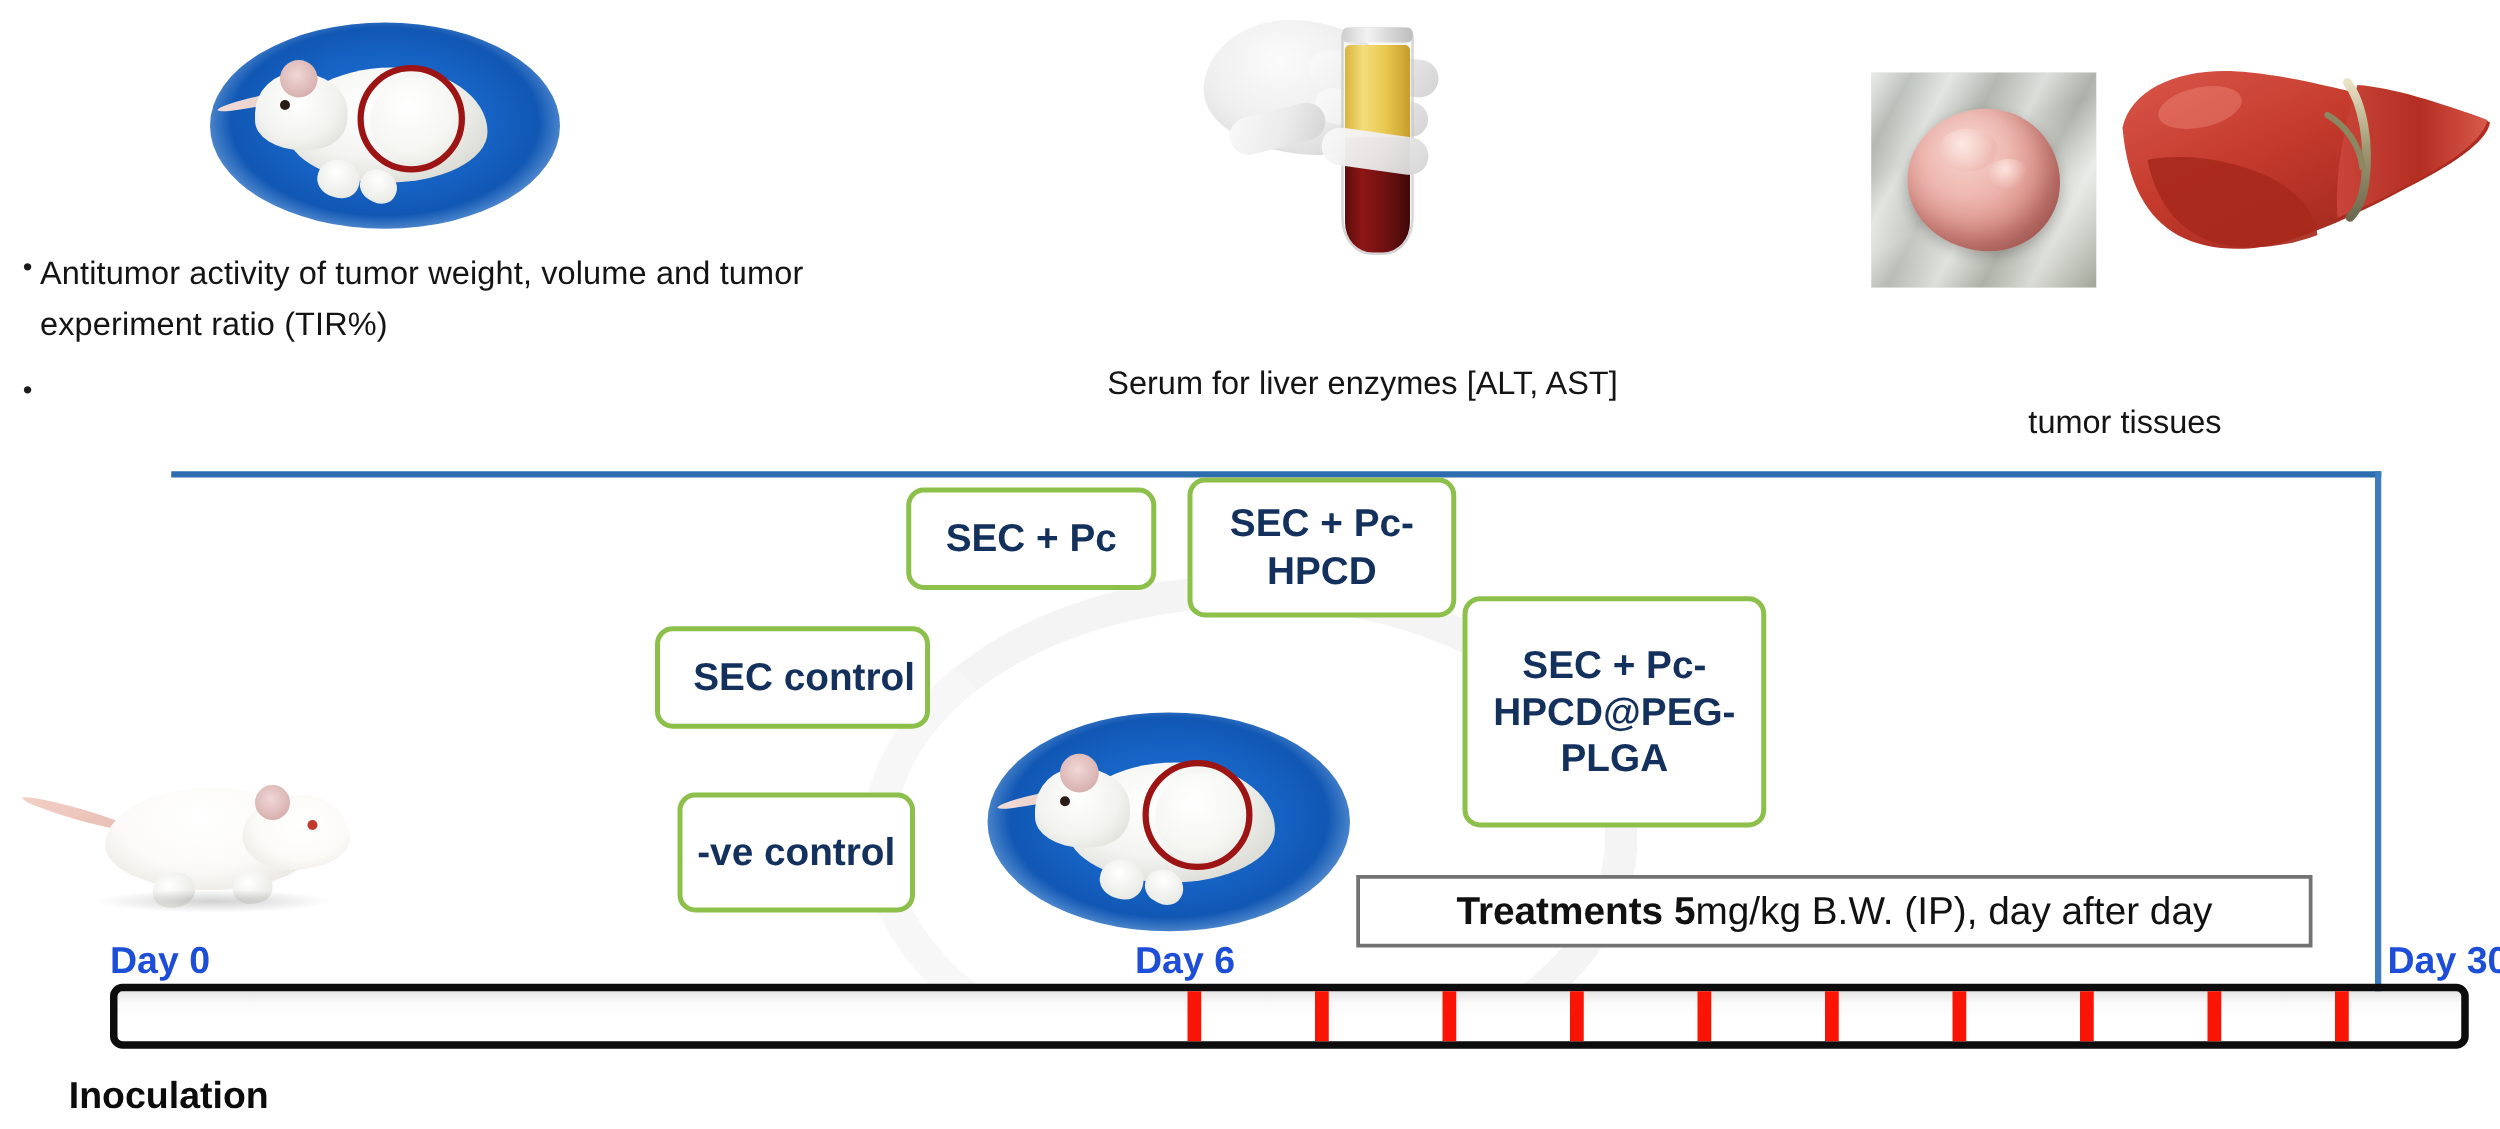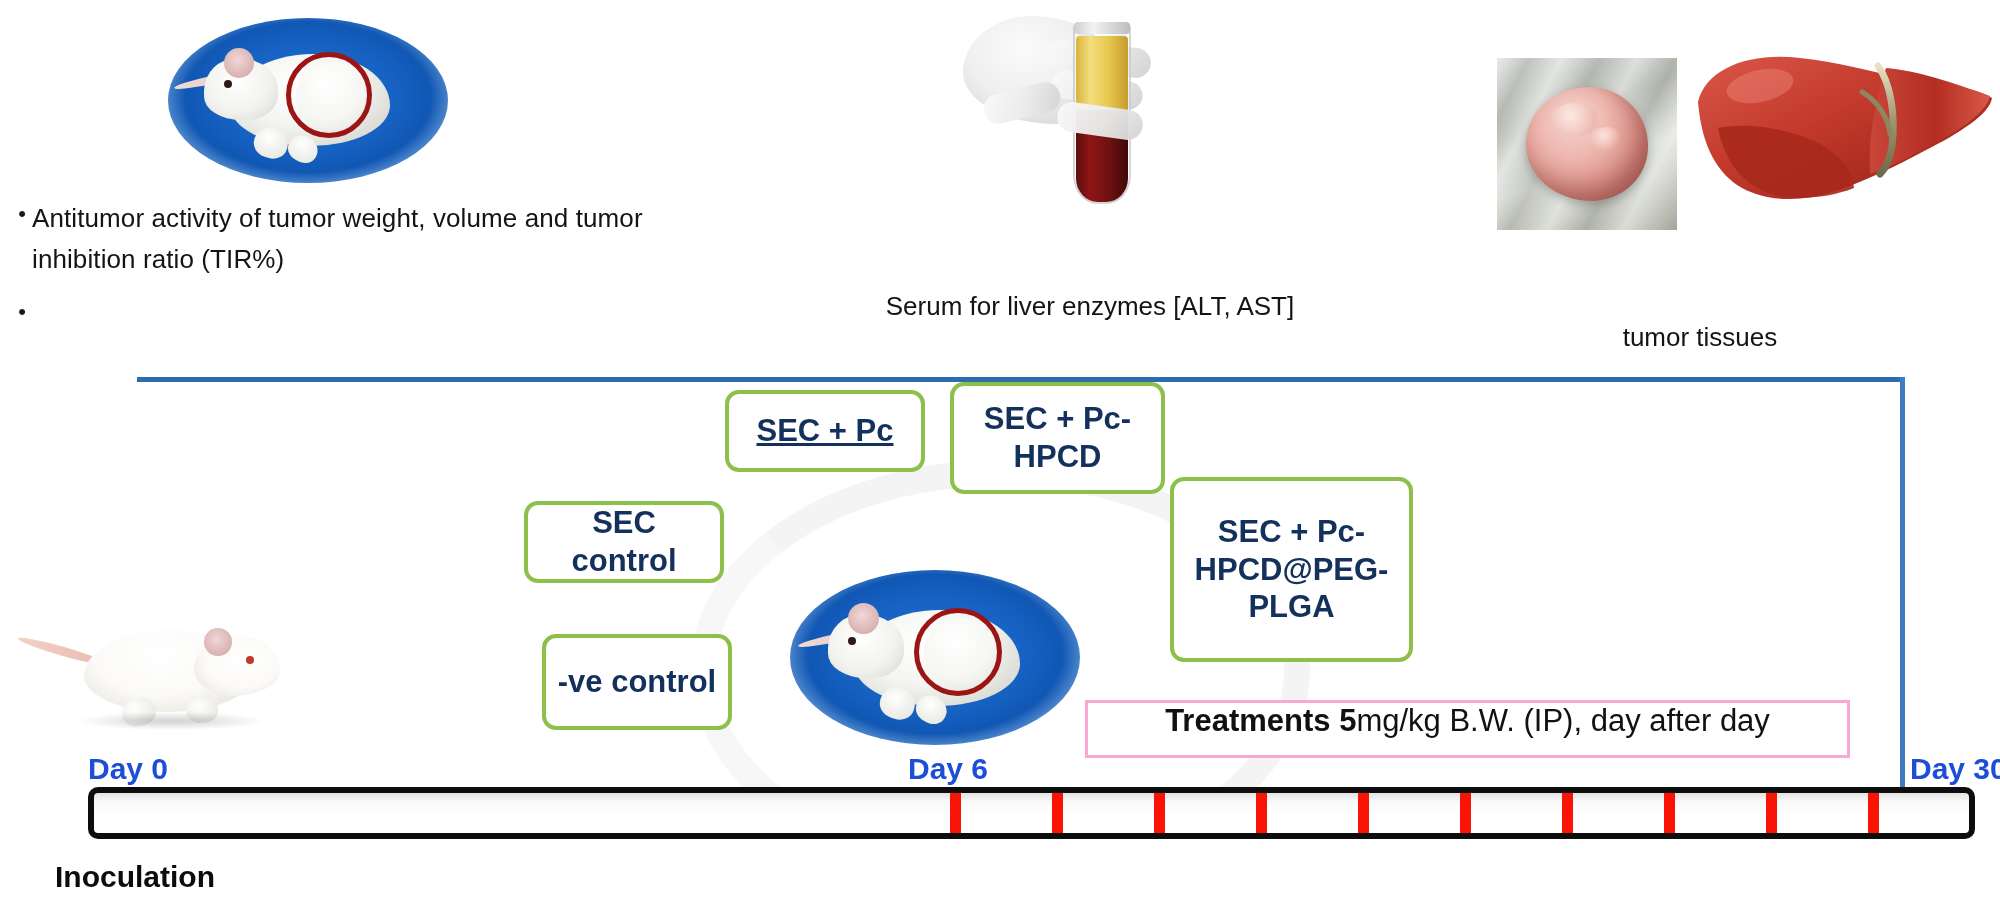--- a/index.html
+++ b/index.html
@@ -140,23 +140,23 @@
     text-align: center;
     color: #13315c;
     font-weight: bold;
     line-height: 1.22;
     padding: 4px 8px;
   }
 
   
   .treat-banner {
     position: absolute;
-    border: 3px solid #f9a8d4;
+    border: 3px solid #737373;
     background: #ffffff;
-    display: flex; justify-content: center;
+    display: flex; align-items: center; justify-content: center;
     color: #111111;
     white-space: nowrap;
   }
   .treat-banner .b { font-weight: bold; }
 
   
   .timeline-bar {
     position: absolute;
     border: 6px solid #0d0d0d;
     border-radius: 10px;
@@ -254,49 +254,49 @@
     <ellipse cx="70" cy="44" rx="34" ry="16" fill="#ef8c7e" opacity="0.42" transform="rotate(-12 70 44)"></ellipse>
   </svg>
 
   <div class="bullet-list">
     <div class="bullet-row">
       <span class="bullet-dot">•</span>
       <span class="bullet-text">Antitumor activity of tumor weight, volume and tumor</span>
     </div>
     <div class="bullet-row" style="margin-top:-16px;">
       <span class="bullet-dot"></span>
-      <span class="bullet-text">inhibition ratio (TIR%)</span>
+      <span class="bullet-text">experiment ratio (TIR%)</span>
     </div>
     <div class="bullet-row" style="margin-top:2px;">
       <span class="bullet-dot">•</span>
     </div>
   </div>
 
   <div class="caption" style="left:780px; top:289px; width:620px;text-align:center;">Serum for liver enzymes [ALT, AST]</div>
 
   <div class="caption" style="left:1410px; top:286px; width:580px;">
     <br>
     <span>tumor tissues</span>
   </div>
 
   <div class="wm-arc" style="left:690px; top:460px; width:620px; height:420px;"></div>
 
   <div class="blue-hline" style="left:137px; top:377px; width:1768px; height:5px;"></div>
   <div class="blue-vline" style="left:1900px; top:377px; width:5px; height:430px;"></div>
 
-  <div class="group-box" style="left:725px; top:390px; width:200px; height:82px; font-size:31px;text-decoration:underline;">
+  <div class="group-box" style="left:725px; top:390px; width:200px; height:82px; font-size:31px;">
     <span>SEC + Pc</span>
   </div>
 
   <div class="group-box" style="left:950px; top:382px; width:215px; height:112px; font-size:31px; white-space:pre-line;">
     <span>SEC + Pc-
 HPCD</span>
   </div>
 
-  <div class="group-box" style="left:524px; top:501px; width:200px; height:82px; font-size:31px;justify-content:flex-end;">
+  <div class="group-box" style="left:524px; top:501px; width:220px; height:82px; font-size:31px;justify-content:flex-end;">
     <span>SEC control</span>
   </div>
 
   <div class="group-box" style="left:542px; top:634px; width:190px; height:96px; font-size:31px;">
     <span>-ve control</span>
   </div>
 
   <div class="group-box" style="left:1170px; top:477px; width:243px; height:185px; font-size:31px; white-space:pre-line;">
     <span>SEC + Pc-
 HPCD@PEG-

